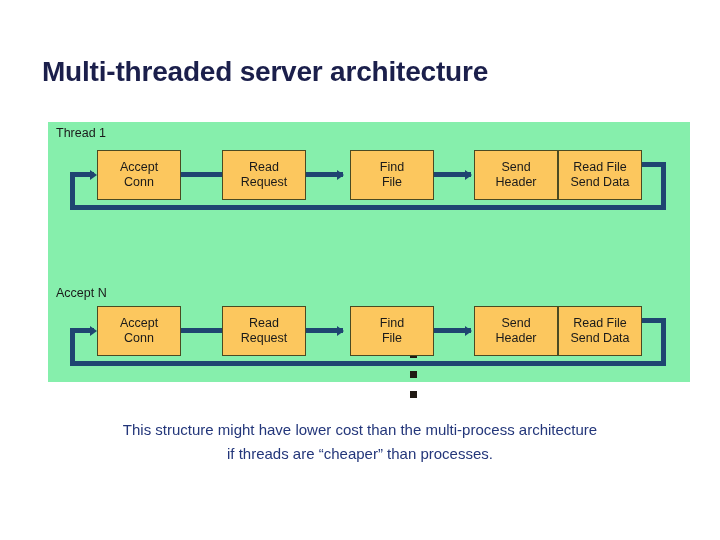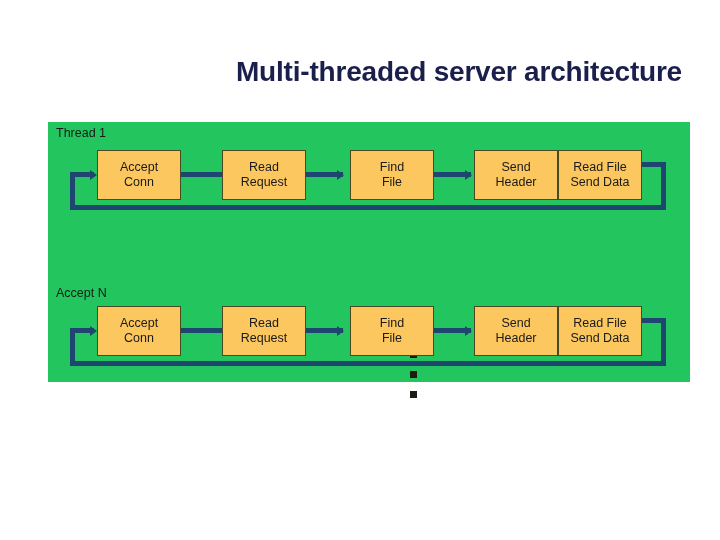--- a/index.html
+++ b/index.html
@@ -21,31 +21,30 @@
     position: absolute;
     left: 42px;
     top: 55px;
     width: 640px;
     font-size: 28px;
     font-weight: bold;
     color: #1b1f4b;
     letter-spacing: -0.2px;
     line-height: 34px;
     white-space: nowrap;
-    text-align: right;
   }
 
   
   #diagram-panel {
     position: absolute;
     left: 48px;
     top: 122px;
     width: 642px;
     height: 260px;
-    background: #22c55e;
+    background: #86efac;
   }
 
   .thread-label {
     position: absolute;
     font-size: 12.5px;
     color: #1a1a1a;
     font-family: "Liberation Sans", sans-serif;
     white-space: nowrap;
     line-height: 14px;
   }
@@ -204,13 +203,15 @@
   </div>
 
   <div class="stage-box" style="left:510px; top:184px; width:84px; height:50px;">
     <span class="line">Read File</span>
     <span class="line">Send Data</span>
   </div>
 
 </div>
 
 <div id="caption">
+  <div>This structure might have lower cost than the multi-process architecture</div>
+  <div>if threads are “cheaper” than processes.</div>
 </div>
 
 </body></html>

